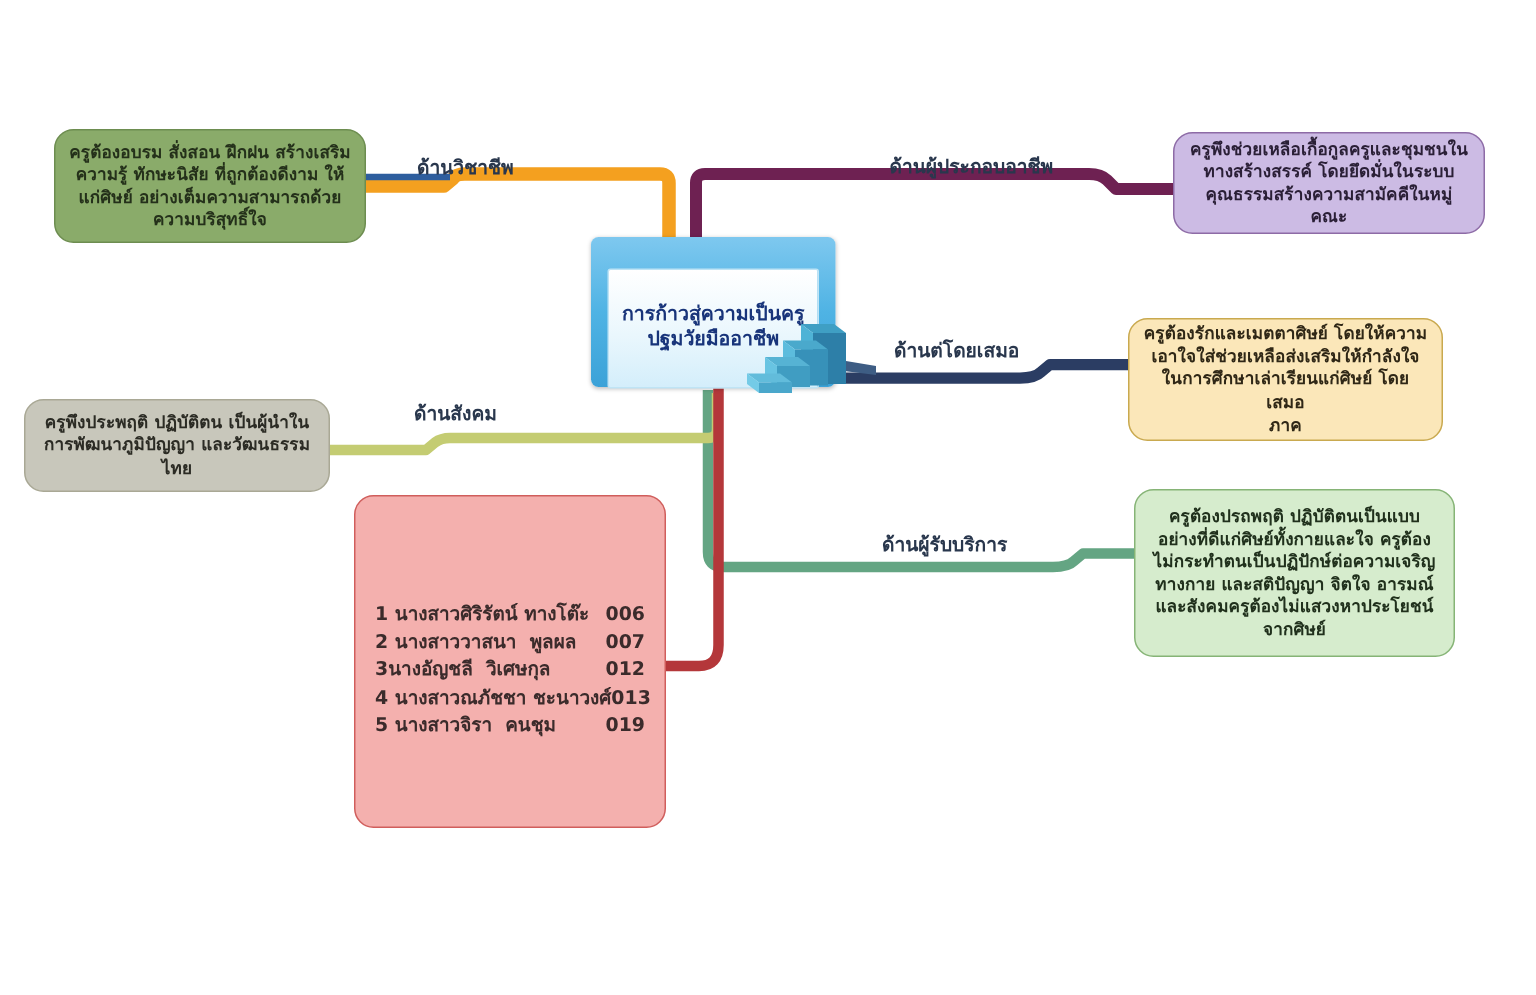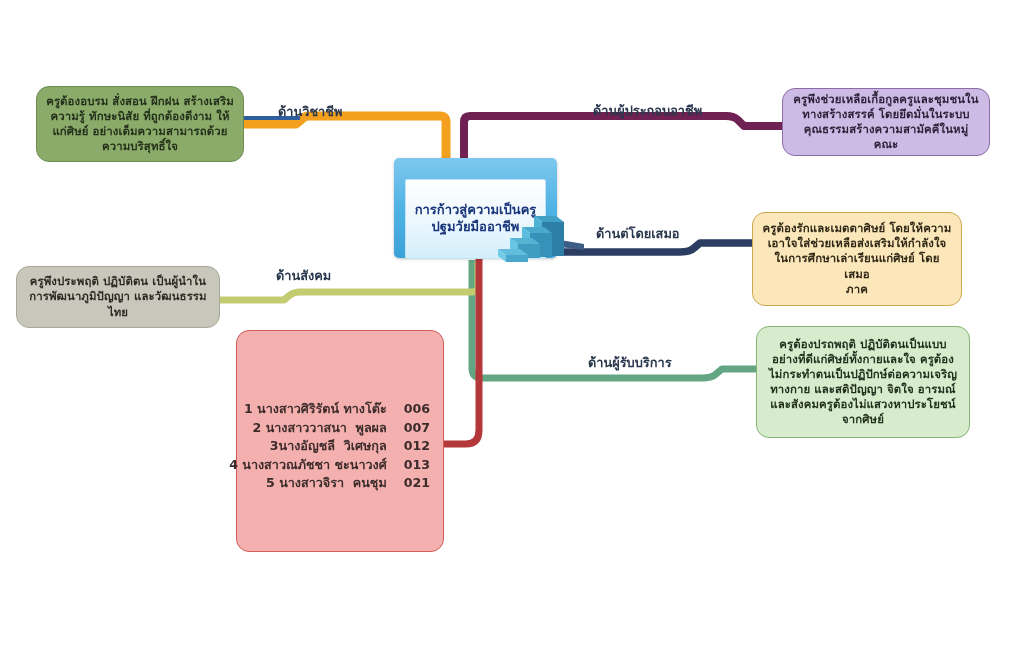--- a/index.html
+++ b/index.html
@@ -60,21 +60,21 @@
 
   .n-occ {
     left: 782px; top: 88px; width: 208px; height: 68px;
     background: #ccbbe4;
     border: 1.4px solid #8d6ba6;
     border-radius: 13px;
   }
   .n-occ .txt { color: #2a1f36; }
 
   .n-self {
-    left: 752px; top: 212px; width: 210px; height: 94px;
+    left: 752px; top: 212px; width: 210px; height: 82px;
     background: #fbe7b9;
     border: 1.4px solid #c9a94f;
     border-radius: 13px;
   }
   .n-self .txt { color: #2f2716; }
 
   .n-client {
     left: 756px; top: 326px; width: 214px; height: 112px;
     background: #d6eccd;
     border: 1.4px solid #86b476;
@@ -103,24 +103,23 @@
     width: 100%;
     text-align: center;
     color: #3b2b2b;
     font-size: 12.6px;
     font-weight: 600;
     line-height: 1.48;
   }
   .members-inner .m-title { display: block; }
   .members-inner .m-row {
     display: flex;
-    justify-content: flex-end;
+    justify-content: space-between;
     padding: 0 4px;
     white-space: pre;
-    gap: 17px;
   }
   .members-inner .m-row .m-name { text-align: left; }
   .members-inner .m-row .m-id { text-align: right; }
 
   
   #center-node {
     position: absolute;
     left: 394px; top: 158px;
     width: 163px; height: 100px;
   }
@@ -263,18 +262,18 @@
 ไทย</span>
   </div>
 
   <div class="node n-members">
     <div class="members-inner">
       <div id="members-rows">
           <div class="m-row"><span class="m-name">1 นางสาวศิริรัตน์ ทางโต๊ะ</span><span class="m-id">006</span></div>
           <div class="m-row"><span class="m-name">2 นางสาววาสนา  พูลผล</span><span class="m-id">007</span></div>
           <div class="m-row"><span class="m-name">3นางอัญชลี  วิเศษกุล</span><span class="m-id">012</span></div>
           <div class="m-row"><span class="m-name">4 นางสาวณภัชชา ชะนาวงศ์</span><span class="m-id">013</span></div>
-          <div class="m-row"><span class="m-name">5 นางสาวจิรา  คนชุม</span><span class="m-id">021</span></div>
+          <div class="m-row"><span class="m-name">5 นางสาวจิรา  คนชุม</span><span class="m-id">019</span></div>
         </div>
     </div>
   </div>
 
 </div>
 
 </body></html>

